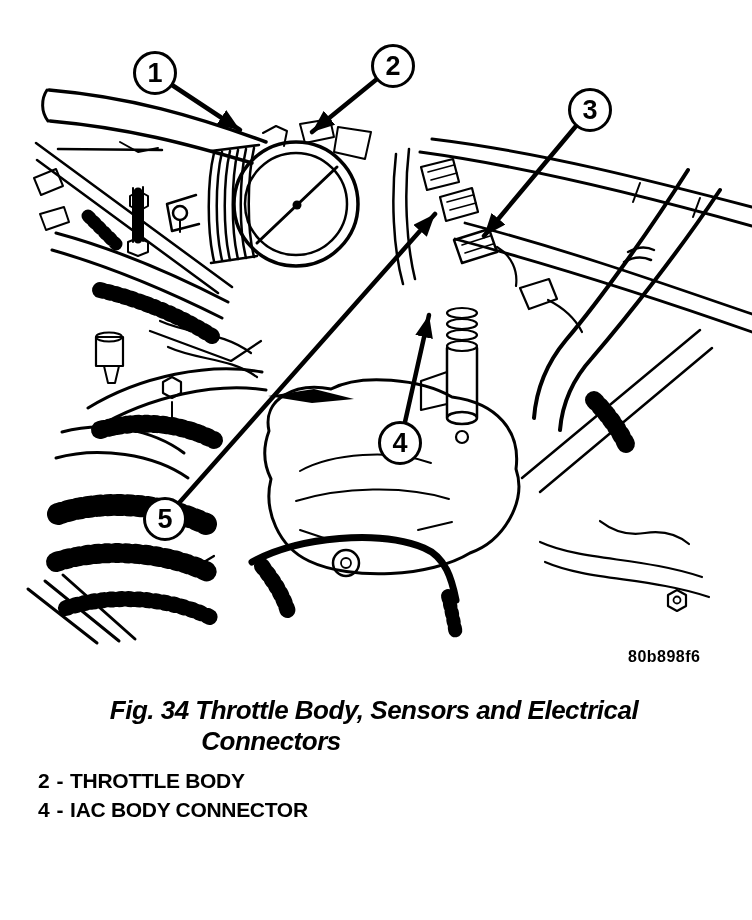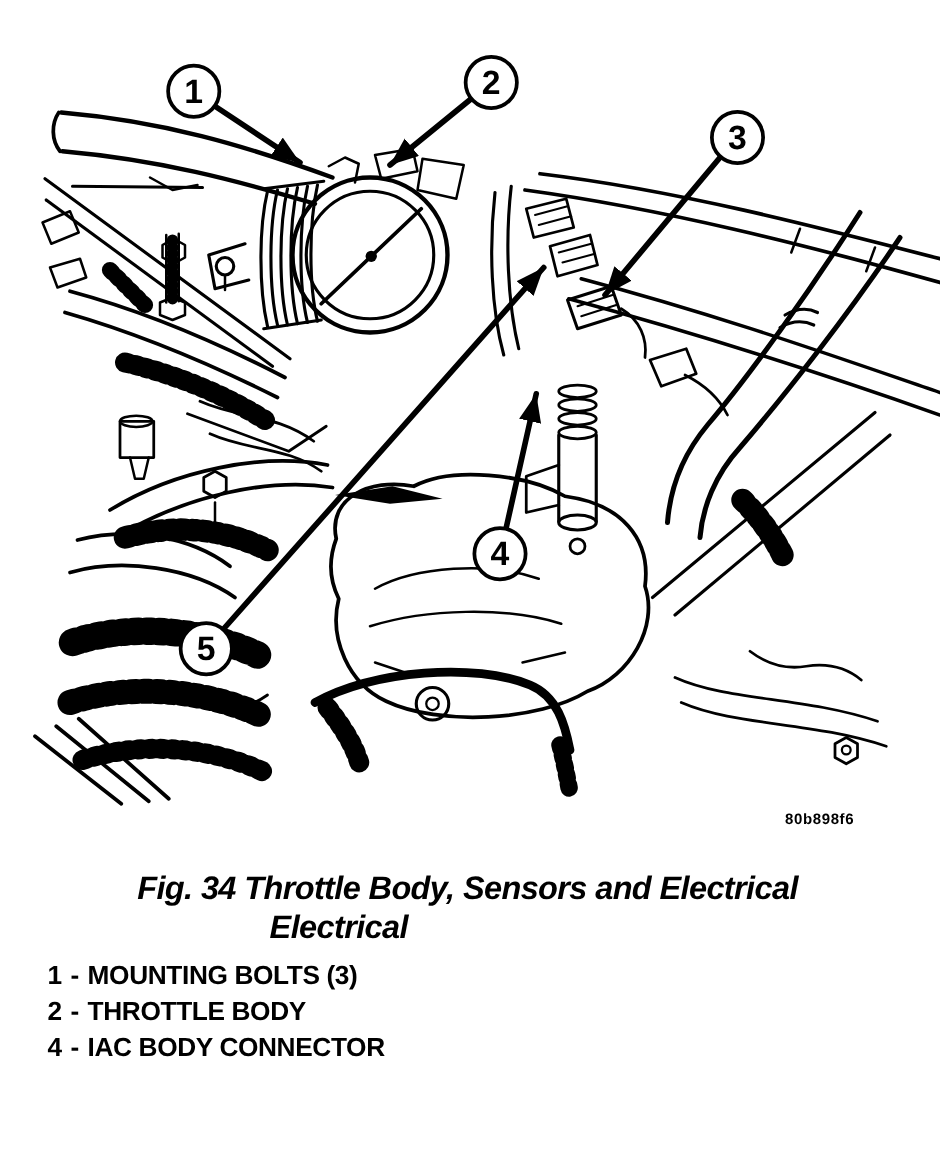--- a/index.html
+++ b/index.html
@@ -4,21 +4,21 @@
 <style>
   html,body{margin:0;padding:0;background:#fff;}
   .page{position:relative;width:752px;height:920px;background:#ffffff;color:#000;
         font-family:"Liberation Sans", sans-serif;overflow:hidden;}
   .diagram{position:absolute;left:0;top:0;width:752px;height:660px;}
   .diagram svg{position:absolute;left:0;top:0;}
   .callout{position:absolute;width:44px;height:44px;box-sizing:border-box;
            border:3.5px solid #000;border-radius:50%;background:#fff;
            display:flex;align-items:center;justify-content:center;
            font-weight:bold;font-size:27px;line-height:1;}
-  .image-code{position:absolute;left:628px;top:648px;font-size:12px;font-weight:bold;
+  .image-code{position:absolute;left:628px;top:648px;font-size:16px;font-weight:bold;
               letter-spacing:0.5px;}
   .caption-line{position:absolute;white-space:nowrap;transform:translateX(-50%);
                 font-weight:bold;font-style:italic;font-size:26px;letter-spacing:-0.5px;}
   .caption-1{left:374px;top:695px;}
   .caption-2{left:271px;top:726px;}
   .legend{position:absolute;left:38px;top:766px;font-size:21px;font-weight:bold;
           letter-spacing:-0.3px;}
   .legend-row{height:29px;line-height:29px;white-space:nowrap;}
   .legend-row .sep{margin:0 7px;}
   
@@ -213,27 +213,24 @@
       <span>4</span>
     </div>
     <div class="callout" style="left:143px;top:497px;">
       <span>5</span>
     </div>
   </div>
 
   <div class="image-code">80b898f6</div>
 
   <div class="caption-line caption-1">Fig. 34 Throttle Body, Sensors and Electrical</div>
-  <div class="caption-line caption-2">Electrical</div>
+  <div class="caption-line caption-2">Connectors</div>
 
   <div class="legend">
     <div class="legend-row">
-      <span class="num">1</span><span class="sep">-</span><span class="lbl">MOUNTING BOLTS (3)</span>
-    </div>
-    <div class="legend-row">
       <span class="num">2</span><span class="sep">-</span><span class="lbl">THROTTLE BODY</span>
     </div>
     <div class="legend-row">
       <span class="num">4</span><span class="sep">-</span><span class="lbl">IAC BODY CONNECTOR</span>
     </div>
   </div>
 
 </div>
 
 </body></html>

